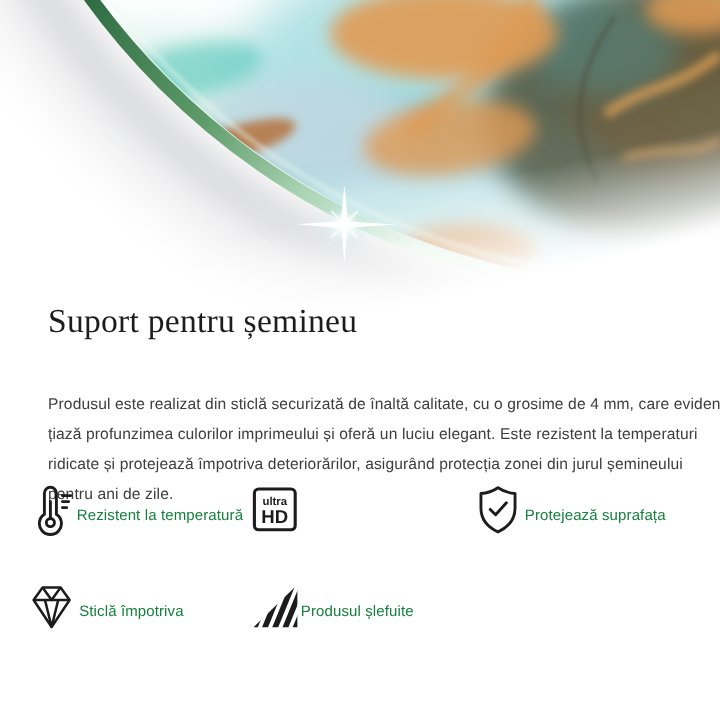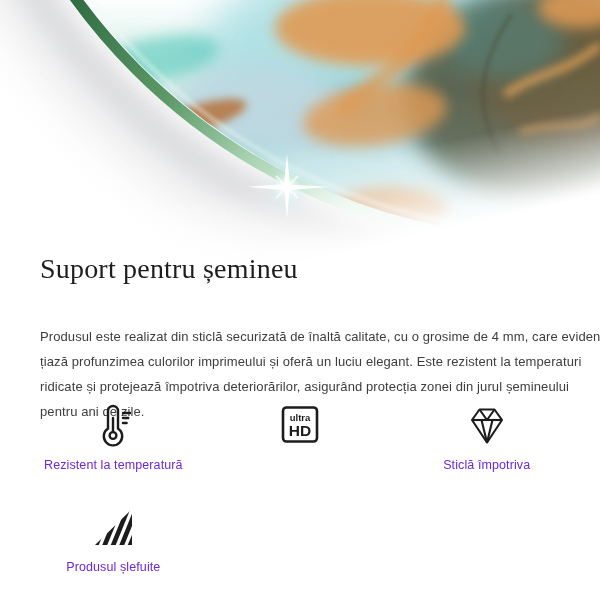--- a/index.html
+++ b/index.html
@@ -20,24 +20,24 @@
   .title span{display:block;}
   .desc{
     position:absolute;top:311px;left:40px;
     font-size:13px;line-height:25px;color:#3d3d3d;
     white-space:pre;letter-spacing:.1px;
   }
   .features{
     position:absolute;top:400px;left:20px;width:560px;
     display:grid;grid-template-columns:repeat(3,1fr);row-gap:30px;
   }
-  .feature{display:flex;flex-direction:column;align-items:center;}
+  .feature{display:flex;flex-direction:row;align-items:center;}
   .feature .icon-wrap{height:50px;display:flex;align-items:center;justify-content:center;}
   .feature .label{
-    margin-top:8px;font-size:12.5px;color:#6d28d9;text-align:center;letter-spacing:.1px;
+    margin-top:8px;font-size:12.5px;color:#15803d;text-align:center;letter-spacing:.1px;
   }
   .ficon{display:block;}
 </style>
 </head>
 <body>
 
 <div class="hero">
 <svg width="600" height="310" viewBox="0 0 600 310" xmlns="http://www.w3.org/2000/svg">
   <defs>
     <clipPath id="faceClip">
@@ -154,20 +154,31 @@
     <div class="feature">
       <div class="icon-wrap">
         <svg class="ficon" width="44" height="48" viewBox="0 0 44 48">
           <rect x="5" y="6.5" width="34" height="34" rx="3.5" fill="none" stroke="#1c1c1c" stroke-width="2.6"></rect>
           <text x="22" y="19.5" text-anchor="middle" font-family="Liberation Sans, sans-serif" font-size="9.5" font-weight="bold" fill="#1c1c1c">ultra</text>
           <text x="22" y="35" text-anchor="middle" font-family="Liberation Sans, sans-serif" font-size="15.5" font-weight="bold" fill="#1c1c1c">HD</text>
         </svg>
       </div>
     </div>
 
+    <div class="feature">
+      <div class="icon-wrap">
+        <svg class="ficon" width="44" height="48" viewBox="0 0 44 48">
+          <g fill="none" stroke="#1c1c1c" stroke-width="2.4" stroke-linejoin="round" stroke-linecap="round">
+            <path d="M22,5.5 C17.5,8.5 12.2,10 7.8,10.3 V22.5 C7.8,32 14,38.5 22,42.2 C30,38.5 36.2,32 36.2,22.5 V10.3 C31.8,10 26.5,8.5 22,5.5 Z"></path>
+            <path d="M15.5,23.5 L20,28 L29,18"></path>
+          </g>
+        </svg>
+      </div>
+      <div class="label">Protejează suprafața</div>
+    </div>
 
     <div class="feature">
       <div class="icon-wrap">
         <svg class="ficon" width="46" height="48" viewBox="0 0 46 48">
           <g fill="none" stroke="#1c1c1c" stroke-width="2.1" stroke-linejoin="round">
             <path d="M8,19 L15.5,8.5 H30.5 L38,19 L23,41.5 Z"></path>
             <path d="M8,19 H38"></path>
             <path d="M15.5,8.5 L23,19 L30.5,8.5"></path>
             <path d="M17.5,19 L23,41.5 M28.5,19 L23,41.5"></path>
           </g>

